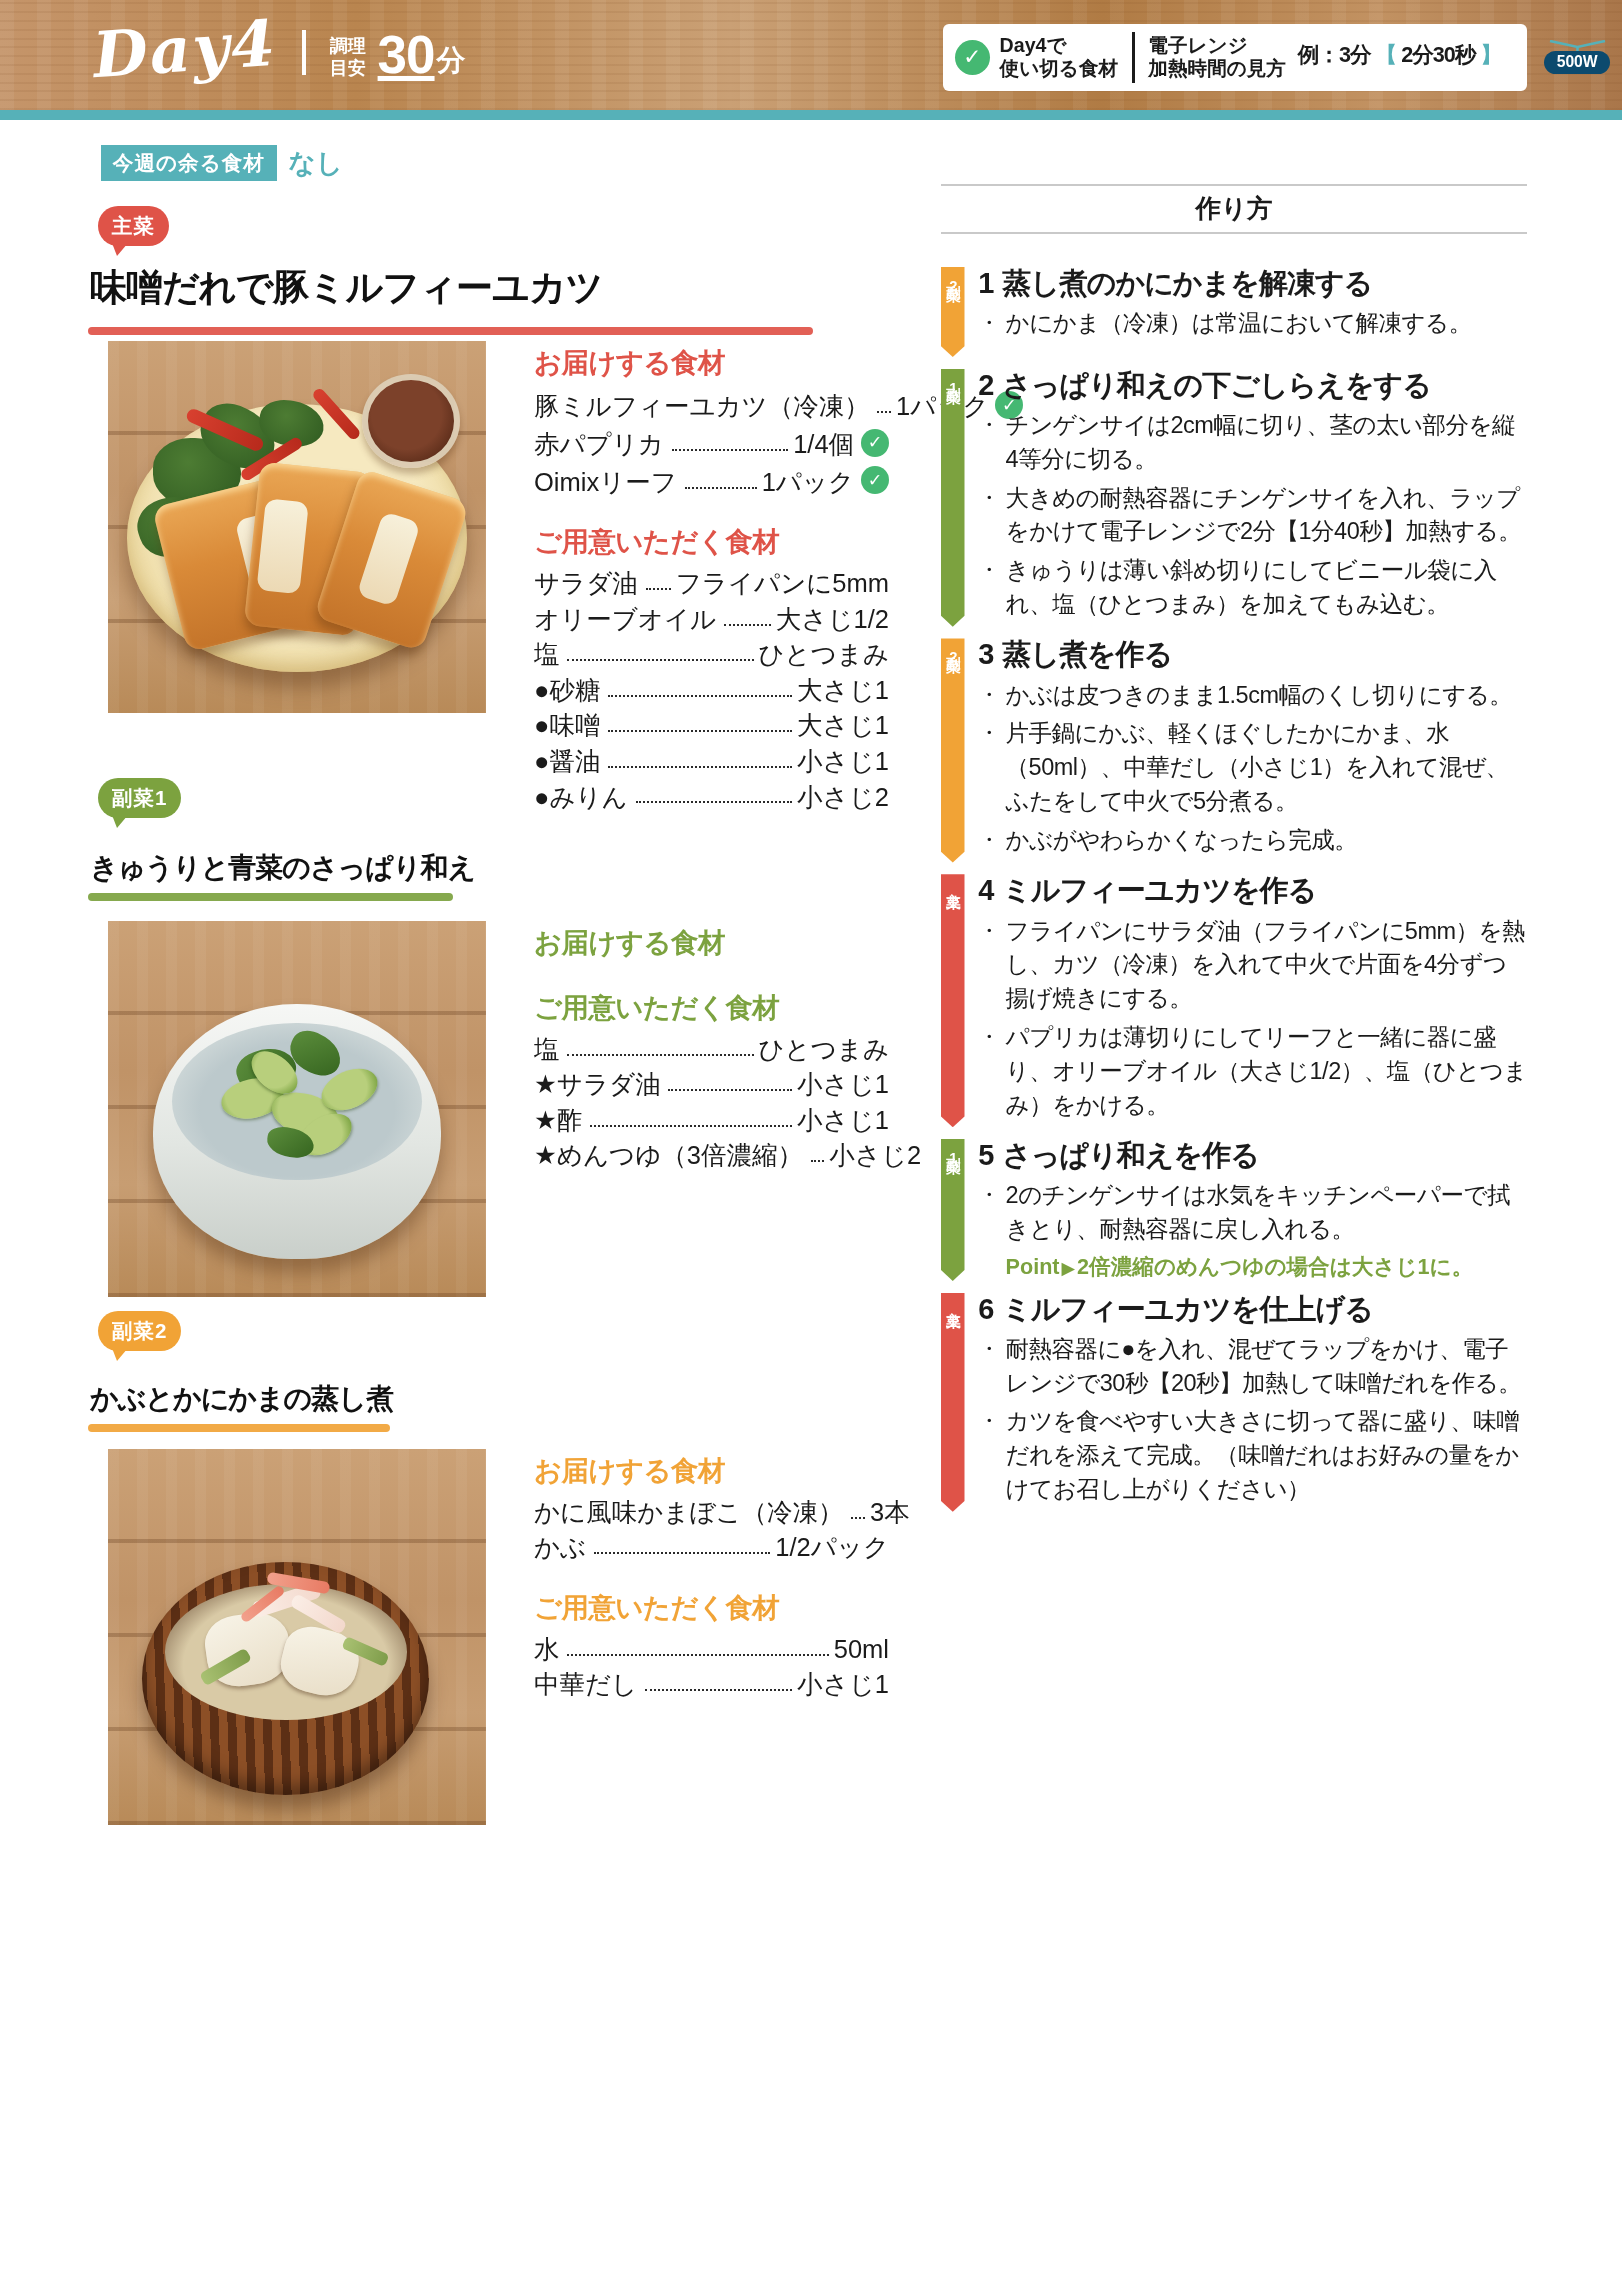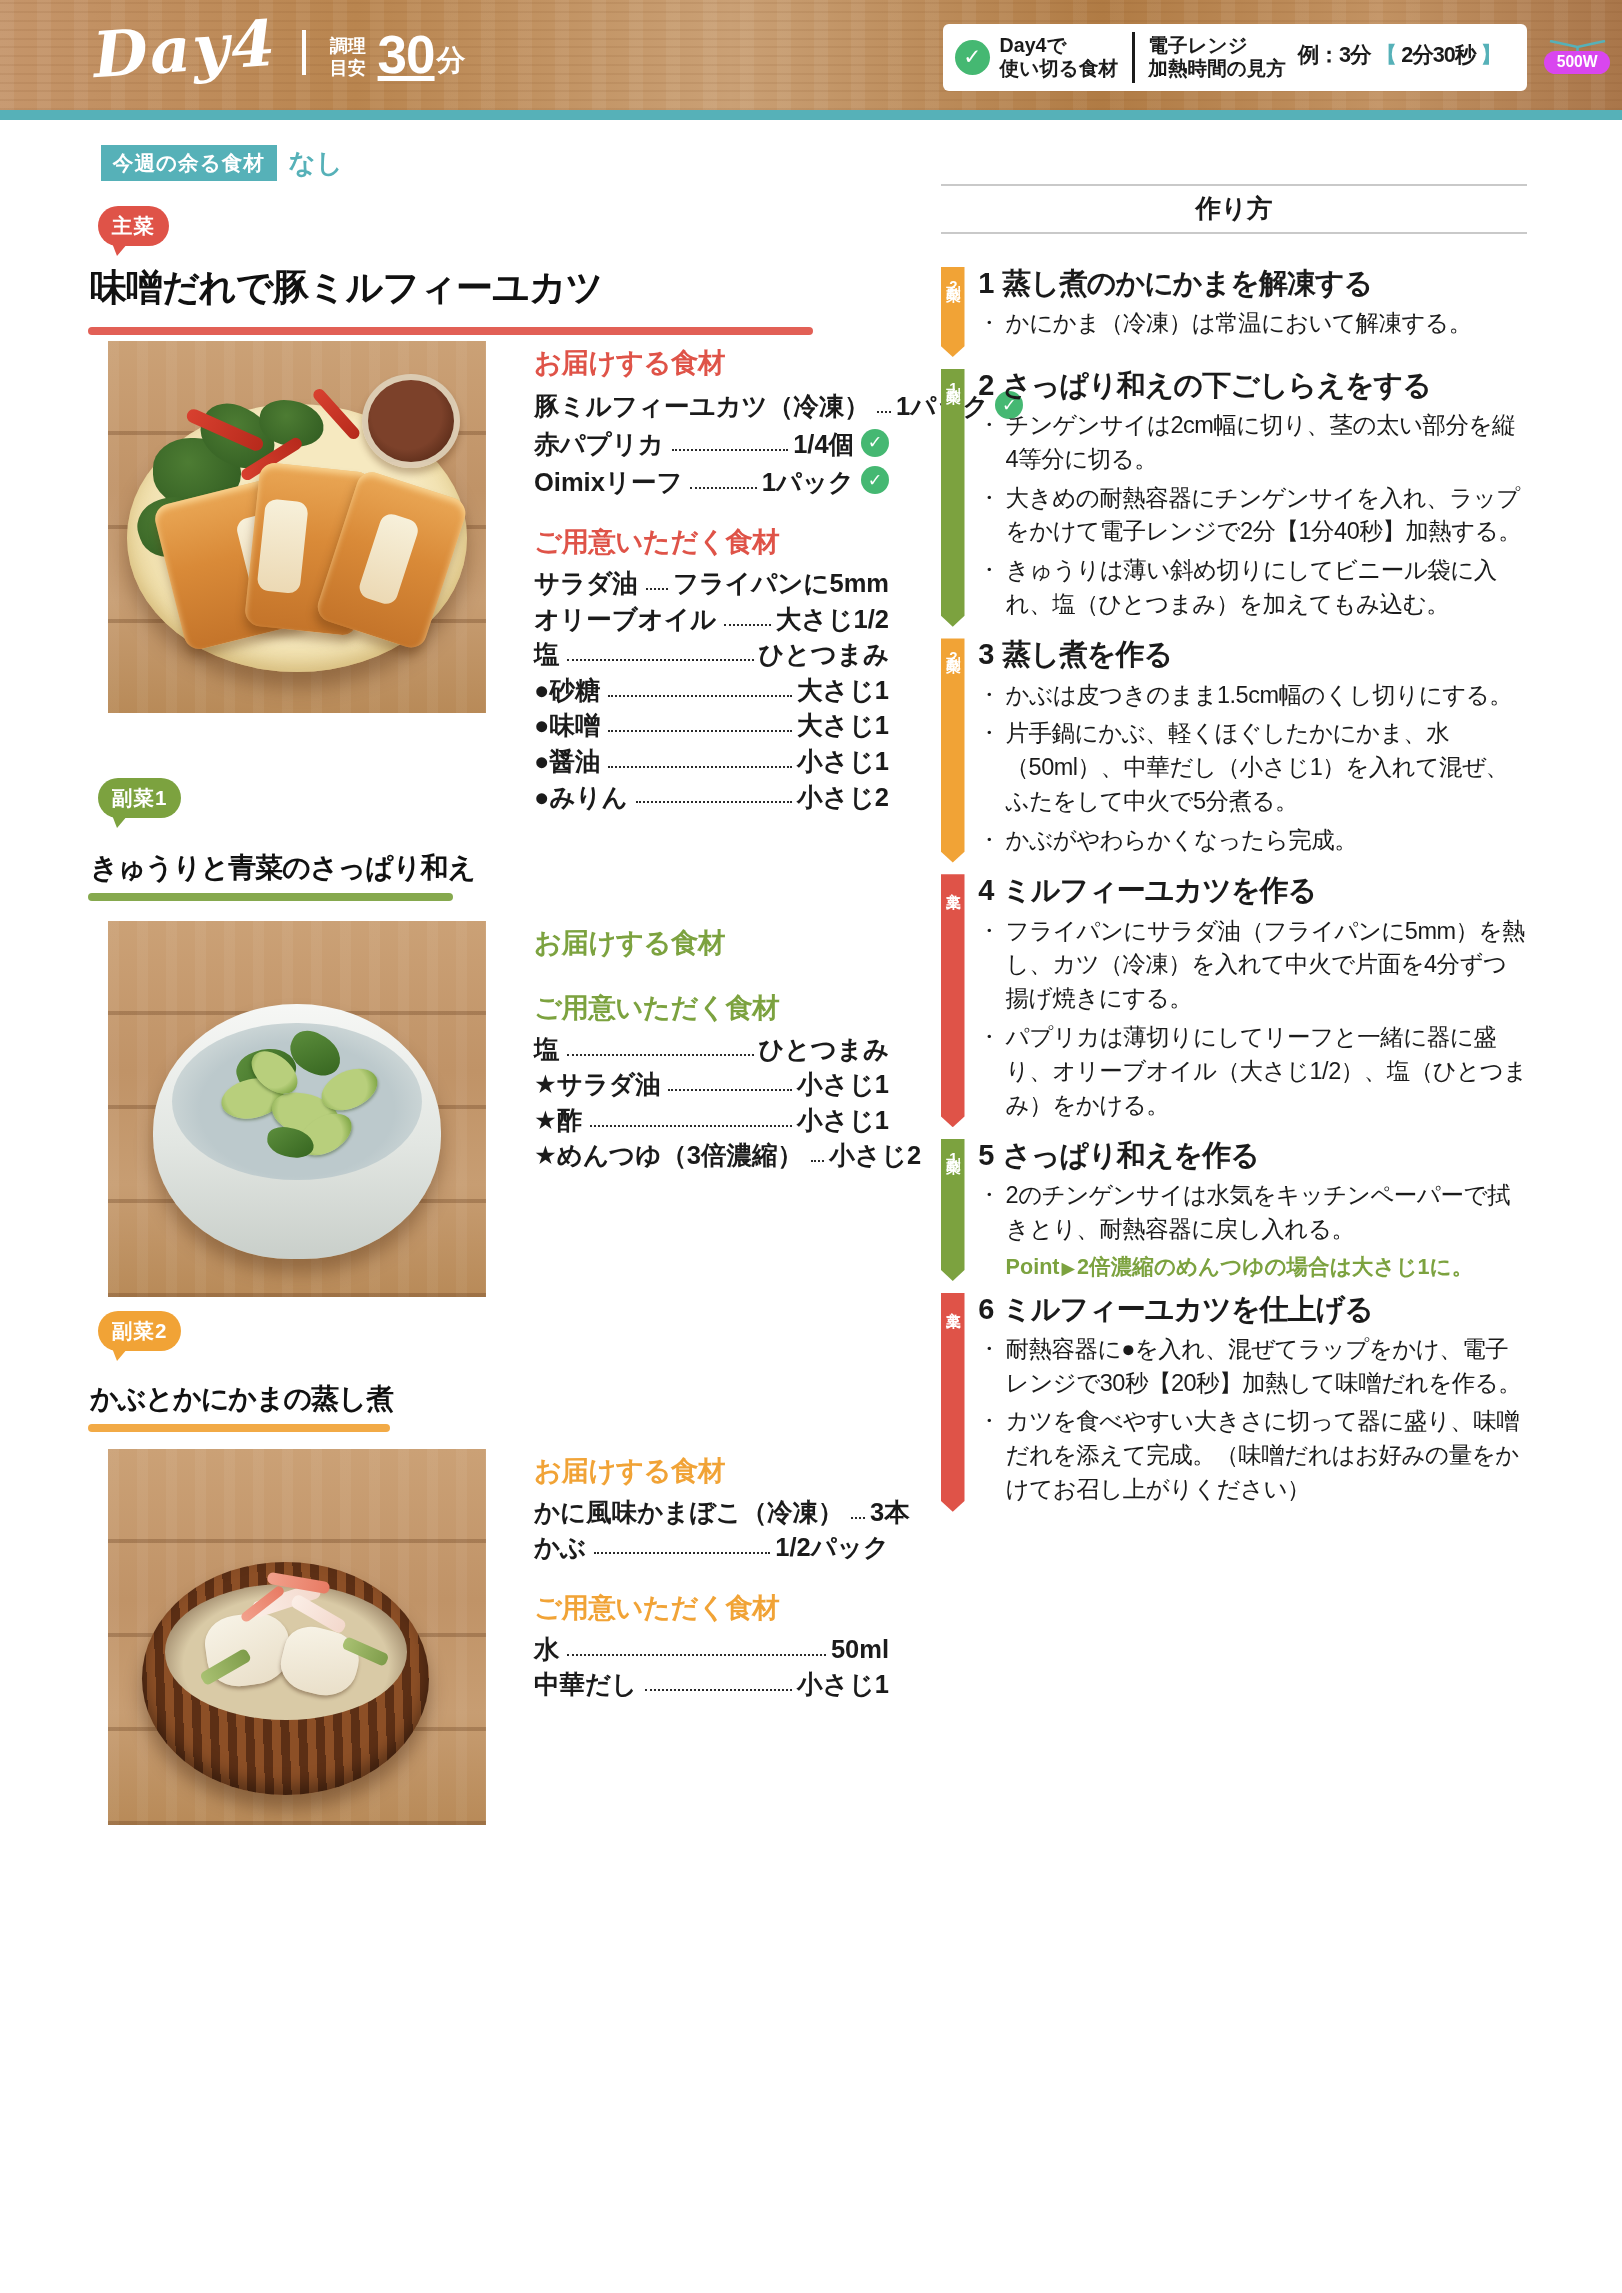--- a/index.html
+++ b/index.html
@@ -50,21 +50,21 @@
   .r-underline{position:absolute;height:7.8px;border-radius:3.9px;opacity:.92;}
   .photo{position:absolute;width:378px;overflow:hidden;
     background:
       repeating-linear-gradient(180deg, rgba(0,0,0,0) 0 90px, rgba(90,50,20,.28) 90px 94px),
       repeating-linear-gradient(90deg, rgba(255,255,255,.05) 0 10.8px, rgba(0,0,0,0) 10.8px 29px),
       linear-gradient(180deg,#cba176 0%,#c09367 40%,#c79d72 70%,#b88a58 100%);}
   
   .ing{position:absolute;width:355px;}
   .ing-h{font-size:27.4px;font-weight:700;margin:0 0 9.8px 0;letter-spacing:-0.5px;}
   .ing-h2{margin-top:29px;}
-  .ing-row{display:flex;align-items:flex-end;font-size:25.5px;font-weight:700;margin-bottom:8.8px;line-height:1.05;}
+  .ing-row{display:flex;align-items:flex-end;font-size:25.5px;font-weight:400;margin-bottom:8.8px;line-height:1.05;}
   .ing-name{white-space:nowrap;}
   .ing-dots{flex:1;border-bottom:2.9px dotted #2a2a2a;margin:0 4.9px 6.9px 7.8px;min-width:13.7px;}
   .ing-qty{white-space:nowrap;}
   .ing-check{width:28px;height:28px;border-radius:50%;flex:none;margin:0 0 1px 6.9px;
     display:flex;align-items:center;justify-content:center;color:#fff;font-size:17.6px;font-weight:700;}
   .ing-check::after{content:"✓";}
   
   .howto-bar{left:941px;top:184px;width:586px;border-top:2px solid #c9c9c9;border-bottom:2px solid #c9c9c9;
     text-align:center;font-size:25.5px;font-weight:700;padding:4.9px 0 5.9px;box-sizing:border-box;}
   .steps{left:941px;top:267px;width:586px;display:flex;flex-direction:column;}
@@ -156,21 +156,21 @@
       <span class="ex-brk" style="color: rgb(86, 177, 184);">【</span>
       <span>2分30秒</span>
       <span class="ex-brk" style="color: rgb(86, 177, 184);">】</span>
     </span>
     <span class="ex-bottom">
       <span class="conn-group" style="margin-left:43px;">
         <svg width="57" height="11.8" viewBox="0 0 58 12">
           <polyline points="1,1 29,7 57,1" fill="none" stroke="#56b1b8" stroke-width="2.6"></polyline>
           <line x1="29" y1="7" x2="29" y2="12" stroke="#56b1b8" stroke-width="2.6"></line>
         </svg>
-        <span class="watt-pill" style="background: #d946ef;">500W</span>
+        <span class="watt-pill" style="background: #0c4a6e;">500W</span>
       </span>
       <span class="conn-group" style="margin-left:21.6px;">
         <svg width="94" height="11.8" viewBox="0 0 96 12">
           <polyline points="1,1 48,7 95,1" fill="none" stroke="#56b1b8" stroke-width="2.6"></polyline>
           <line x1="48" y1="7" x2="48" y2="12" stroke="#56b1b8" stroke-width="2.6"></line>
         </svg>
         <span class="watt-pill" style="background: rgb(86, 177, 184);">600W</span>
       </span>
     </span>
   </span>

